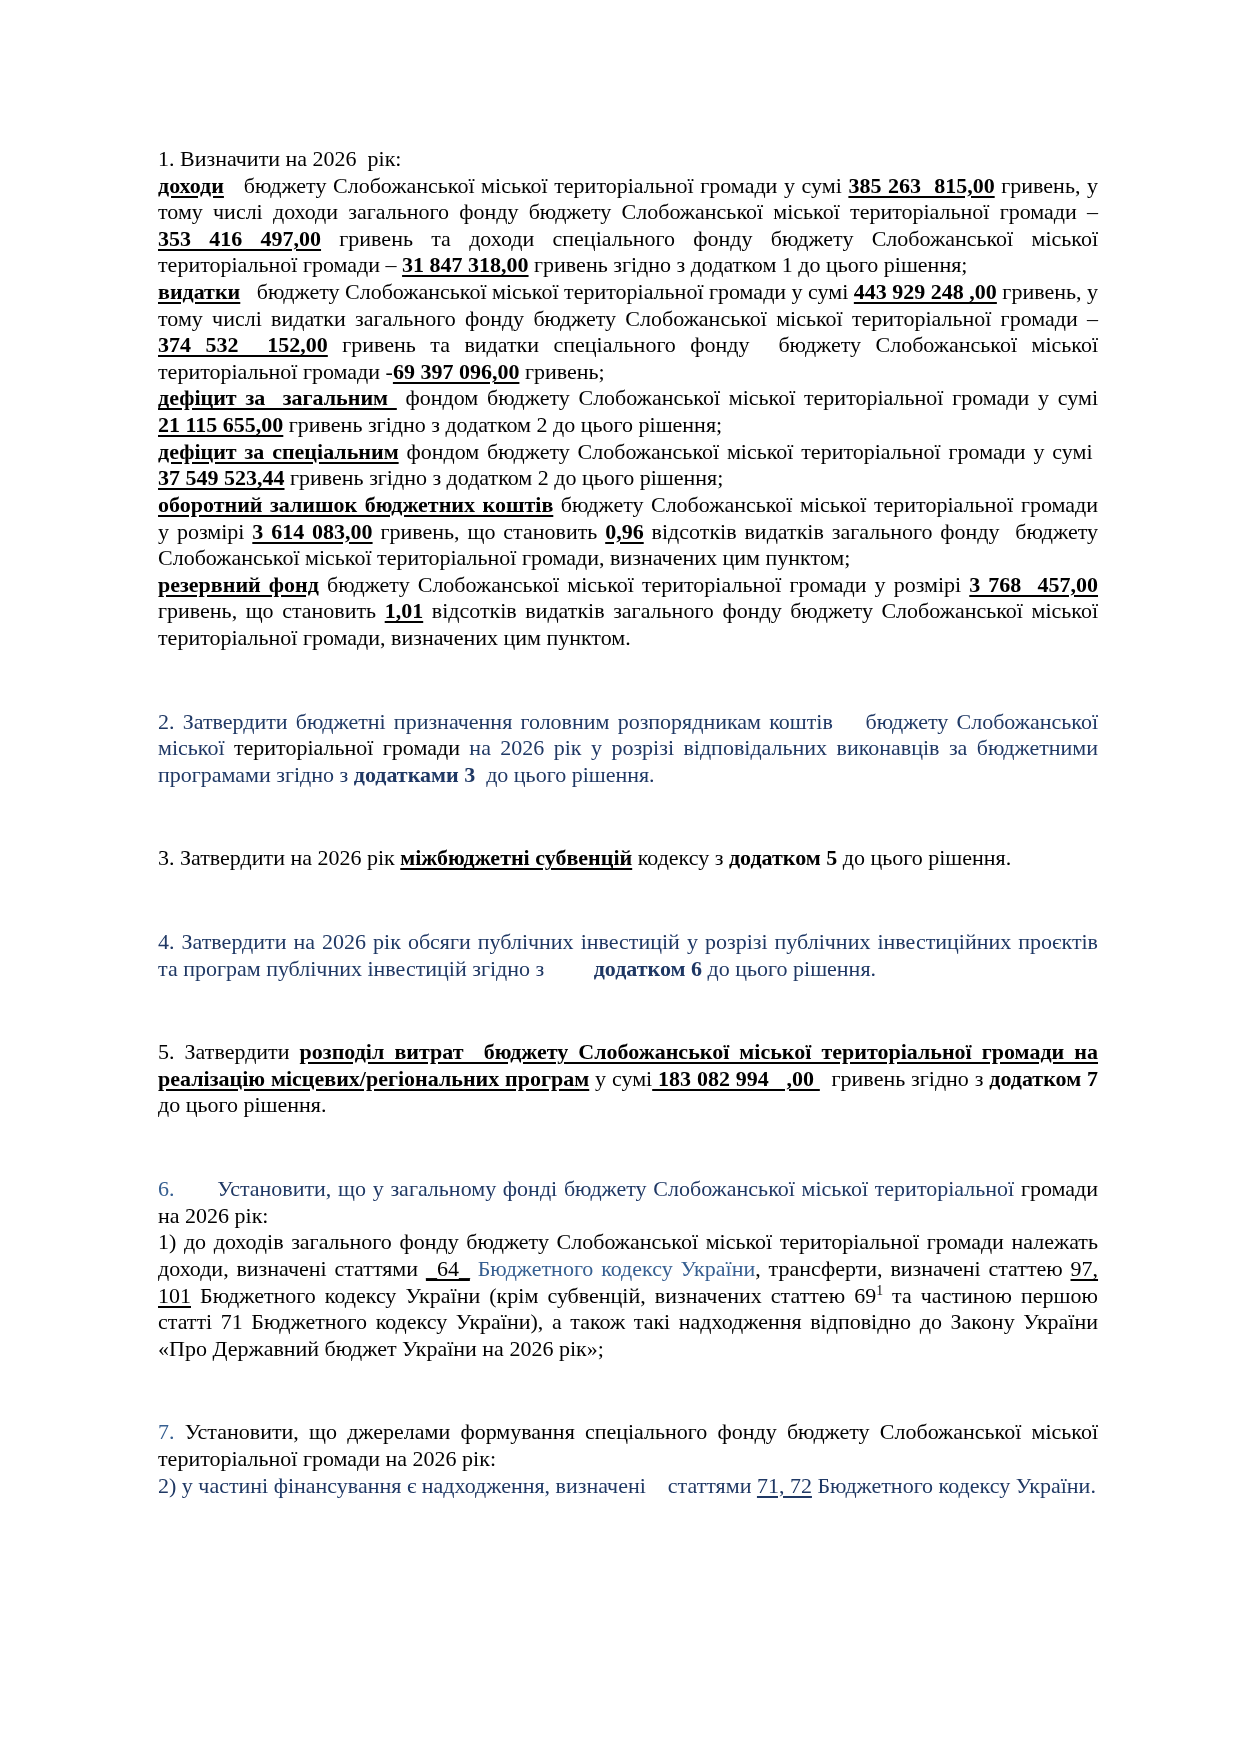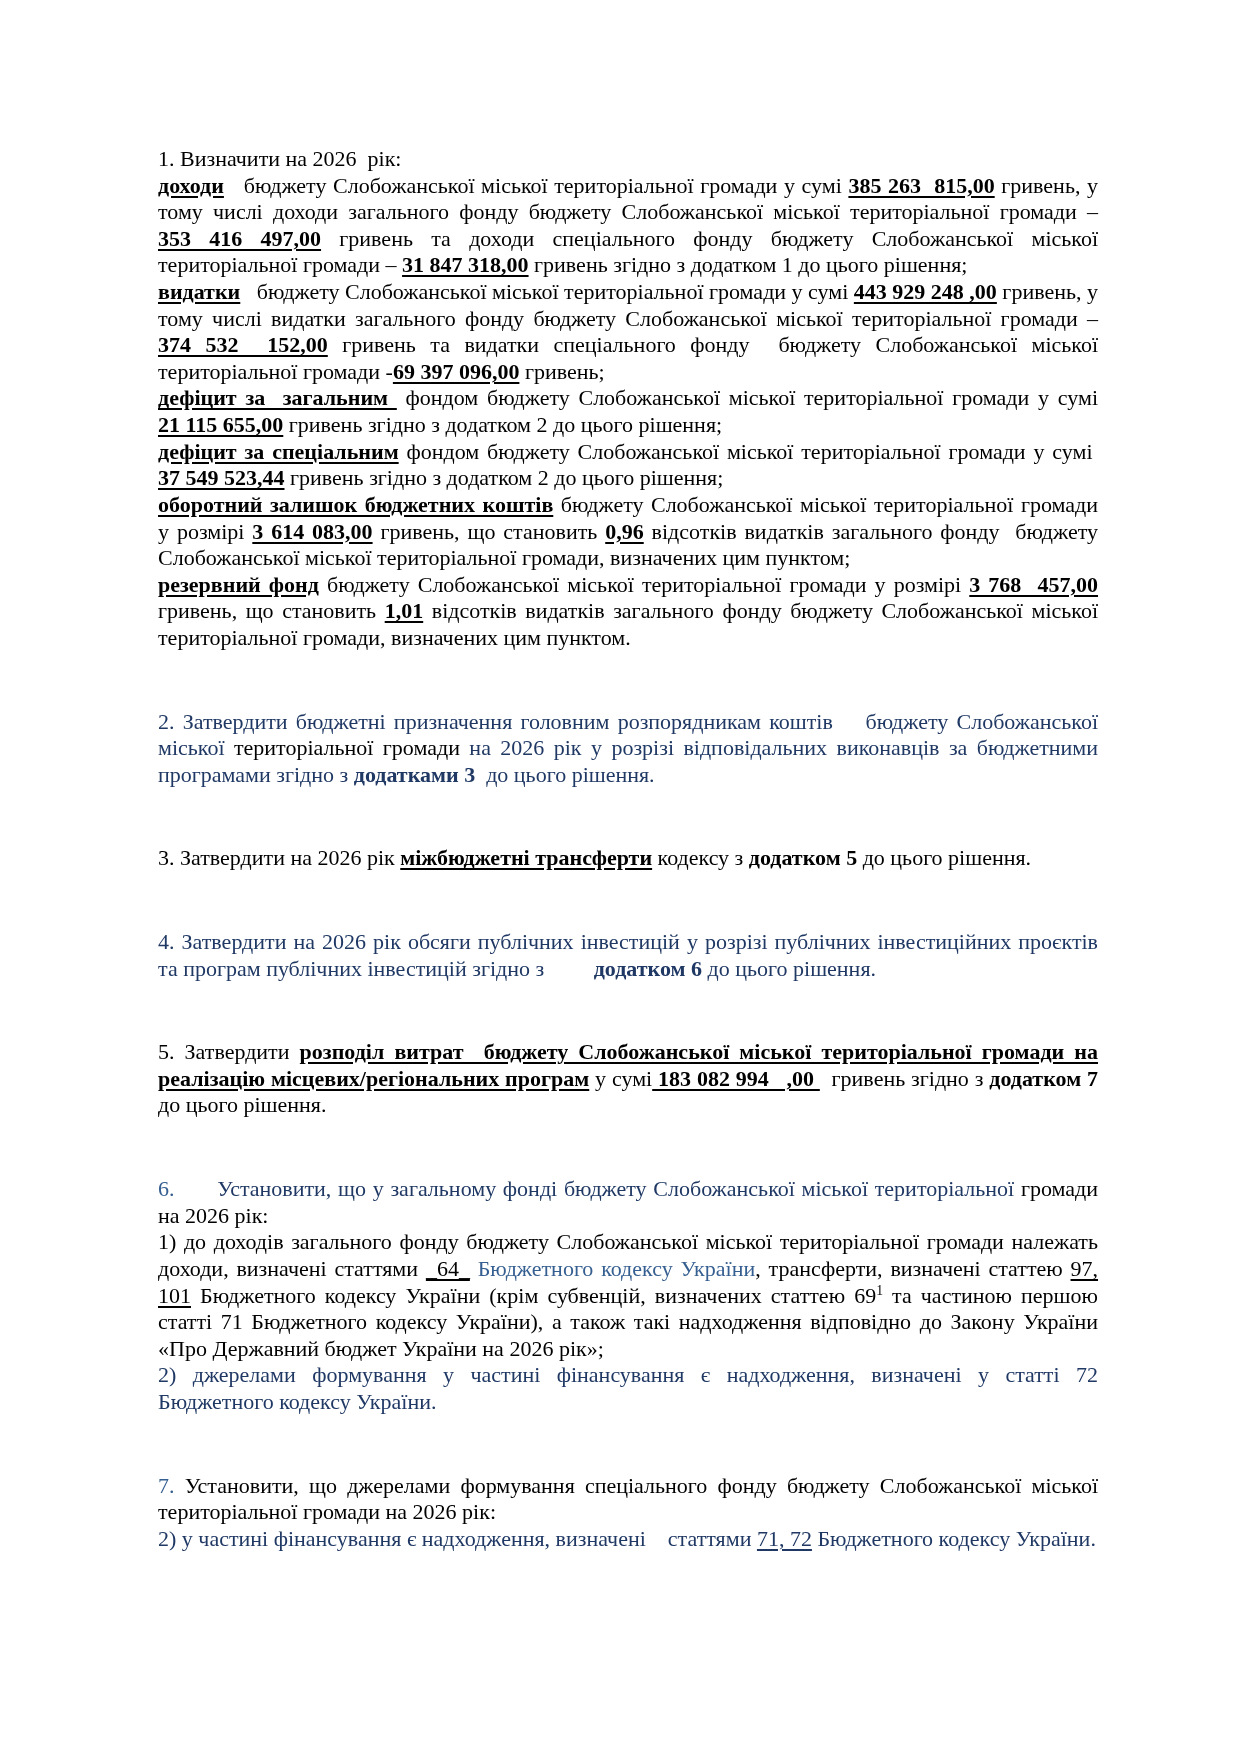--- a/index.html
+++ b/index.html
@@ -48,22 +48,21 @@
 <div class="page">
   <div class="doc">
       <p><span>1. Визначити на 2026&nbsp; рік:</span></p>
       <p><span class="b u">доходи</span><span>&nbsp;&nbsp; бюджету Слобожанської міської територіальної громади у сумі </span><span class="b u nw">385 263&nbsp; 815,00</span><span> гривень, у тому числі доходи загального фонду бюджету Слобожанської міської територіальної громади – </span><span class="b u nw">353 416 497,00</span><span> гривень та доходи спеціального фонду бюджету Слобожанської міської територіальної громади – </span><span class="b u nw">31 847 318,00</span><span> гривень згідно з додатком 1 до цього рішення;</span></p>
       <p><span class="b u">видатки</span><span>&nbsp;&nbsp; бюджету Слобожанської міської територіальної громади у сумі </span><span class="b u nw">443 929 248 ,00</span><span> гривень, у тому числі видатки загального фонду бюджету Слобожанської міської територіальної громади – </span><span class="b u nw">374 532&nbsp; 152,00</span><span> гривень та видатки спеціального фонду&nbsp; бюджету Слобожанської міської територіальної громади -</span><span class="b u nw">69 397 096,00</span><span> гривень;</span></p>
       <p><span class="b u">дефіцит за&nbsp; загальним&nbsp;</span><span> фондом бюджету Слобожанської міської територіальної громади у сумі </span><span class="b u nw">21 115 655,00</span><span> гривень згідно з додатком 2 до цього рішення;</span></p>
       <p><span class="b u">дефіцит за спеціальним</span><span> фондом бюджету Слобожанської міської територіальної громади у сумі&nbsp; </span><span class="b u nw">37 549 523,44</span><span> гривень згідно з додатком 2 до цього рішення;</span></p>
       <p><span class="b u">оборотний залишок бюджетних коштів</span><span> бюджету Слобожанської міської територіальної громади у розмірі </span><span class="b u nw">3 614 083,00</span><span> гривень, що становить </span><span class="b u nw">0,96</span><span> відсотків видатків загального фонду&nbsp; бюджету Слобожанської міської територіальної громади, визначених цим пунктом;</span></p>
       <p><span class="b u">резервний фонд</span><span> бюджету Слобожанської міської територіальної громади у розмірі </span><span class="b u nw">3 768&nbsp; 457,00</span><span> гривень, що становить </span><span class="b u nw">1,01</span><span> відсотків видатків загального фонду бюджету Слобожанської міської територіальної громади, визначених цим пунктом.</span></p>
       <p class="gap"><span style="color: rgb(31, 56, 100);">2. Затвердити бюджетні призначення головним розпорядникам коштів&nbsp;&nbsp;&nbsp; бюджету Слобожанської міської </span><span>територіальної громади </span><span style="color: rgb(31, 56, 100);">на 2026 рік у розрізі відповідальних виконавців за бюджетними програмами згідно з </span><span class="b" style="color: rgb(31, 56, 100);">додатками 3</span><span style="color: rgb(31, 56, 100);">&nbsp; до цього рішення.</span></p>
-      <p class="gap"><span>3. Затвердити на 2026 рік </span><span class="b u">міжбюджетні трансферти</span><span> кодексу з </span><span class="b">додатком 5</span><span> до цього рішення.</span></p>
+      <p class="gap"><span>3. Затвердити на 2026 рік </span><span class="b u">міжбюджетні субвенцій</span><span> кодексу з </span><span class="b">додатком 5</span><span> до цього рішення.</span></p>
       <p class="gap"><span style="color: rgb(31, 56, 100);">4. Затвердити на 2026 рік обсяги публічних інвестицій у розрізі публічних інвестиційних проєктів та програм публічних інвестицій згідно з </span><span class="b" style="color: rgb(31, 56, 100); margin-left: 44px;">додатком 6</span><span style="color: rgb(31, 56, 100);"> до цього рішення.</span></p>
       <p class="gap"><span>5. Затвердити </span><span class="b u">розподіл витрат&nbsp; бюджету Слобожанської міської територіальної громади на реалізацію місцевих/регіональних програм</span><span> у сумі</span><span class="b u nw">&nbsp;183 082 994&nbsp;&nbsp; ,00&nbsp;</span><span>&nbsp; гривень згідно з </span><span class="b">додатком 7</span><span> до цього рішення.</span></p>
       <p class="gap"><span style="color: rgb(54, 95, 145);">6.</span><span style="color: rgb(31, 56, 100); margin-left: 36px;"> Установити, що у загальному фонді бюджету Слобожанської міської територіальної </span><span>громади на 2026 рік:</span></p>
       <p><span>1) до доходів загального фонду бюджету Слобожанської міської територіальної громади належать доходи, визначені статтями </span><span class="u">_64_</span><span> </span><span style="color: rgb(54, 95, 145);">Бюджетного кодексу України</span><span>, трансферти, визначені статтею </span><span class="u">97,</span><span> </span><span class="u">101</span><span> Бюджетного кодексу України (крім субвенцій, визначених статтею 69</span><span class="sup">1</span><span> та частиною першою статті 71 Бюджетного кодексу України), а також такі надходження відповідно до Закону України «Про Державний бюджет України на 2026 рік»;</span></p>
-      <p><span style="color: rgb(31, 56, 100);">2) джерелами формування у частині фінансування є надходження, визначені у статті 72 Бюджетного кодексу України.</span></p>
       <p class="gap"><span style="color: rgb(54, 95, 145);">7.</span><span> Установити, що джерелами формування спеціального фонду бюджету Слобожанської міської територіальної громади на 2026 рік:</span></p>
       <p><span style="color: rgb(31, 56, 100);">2) у частині фінансування є надходження, визначені&nbsp;&nbsp;&nbsp; статтями </span><span class="u" style="color: rgb(31, 56, 100);">71, 72</span><span style="color: rgb(31, 56, 100);"> Бюджетного кодексу України.</span></p>
     </div>
 </div>
 
 </body></html>

